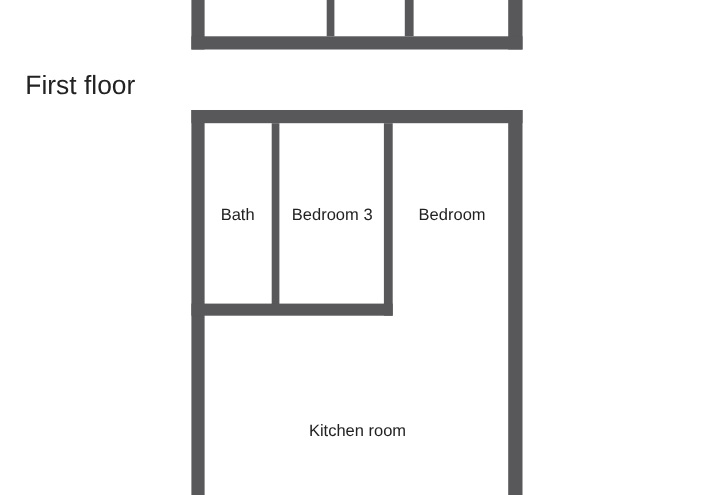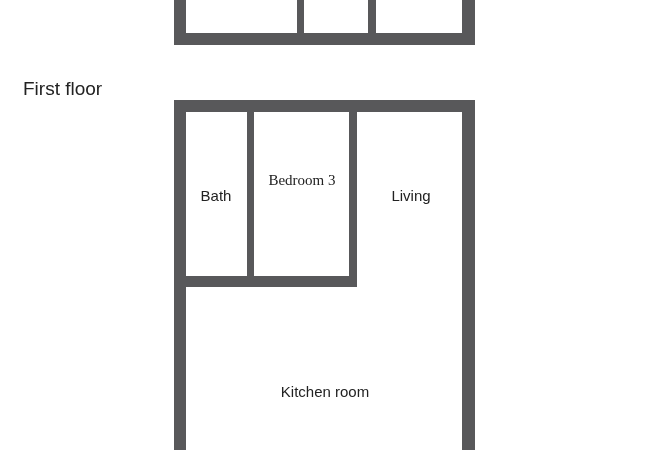--- a/index.html
+++ b/index.html
@@ -14,22 +14,22 @@
     width:650px; height:450px;
     overflow:hidden;
     background:var(--bg);
   }
   .wall {
     position:absolute;
     background:var(--wall);
   }
   .floor-label {
     position:absolute;
-    left:23px; top:78px;
-    font-size:19px;
+    left:23px; top:64px;
+    font-size:24px;
     line-height:1.15;
     color:var(--text);
     white-space:nowrap;
     text-align:right;
   }
   .room-label {
     position:absolute;
     transform:translate(-50%,-50%);
     font-size:15px;
     line-height:1.2;
@@ -44,21 +44,21 @@
   .up-div2   { left:368px; top:0;    width:8px;   height:33px; }
   
   .ff-top    { left:174px; top:100px; width:301px; height:12px; }
   .ff-left   { left:174px; top:100px; width:12px;  height:350px; }
   .ff-right  { left:462px; top:100px; width:13px;  height:350px; }
   .ff-divA   { left:247px; top:112px; width:7px;   height:165px; }
   .ff-divB   { left:349px; top:112px; width:8px;   height:175px; }
   .ff-mid    { left:174px; top:276px; width:183px; height:11px; }
   
   .pos-bath       { left:216px; top:196px; }
-  .pos-bedroom3   { left:302px; top:180px;font-family:Liberation Serif, serif; }
+  .pos-bedroom3   { left:302px; top:196px; }
   .pos-kitchen    { left:411px; top:196px; }
   .pos-livingroom { left:325px; top:392px; }
 </style>
 </head>
 <body>
 
 <div class="canvas">
 
   <div>
     <div class="wall up-left"></div>
@@ -73,17 +73,17 @@
   <div>
     <div class="wall ff-top"></div>
     <div class="wall ff-left"></div>
     <div class="wall ff-right"></div>
     <div class="wall ff-divA"></div>
     <div class="wall ff-divB"></div>
     <div class="wall ff-mid"></div>
 
     <div class="room-label pos-bath">Bath</div>
     <div class="room-label pos-bedroom3">Bedroom 3</div>
-    <div class="room-label pos-kitchen">Living</div>
+    <div class="room-label pos-kitchen">Bedroom</div>
     <div class="room-label pos-livingroom">Kitchen room</div>
   </div>
 
 </div>
 
 </body></html>

